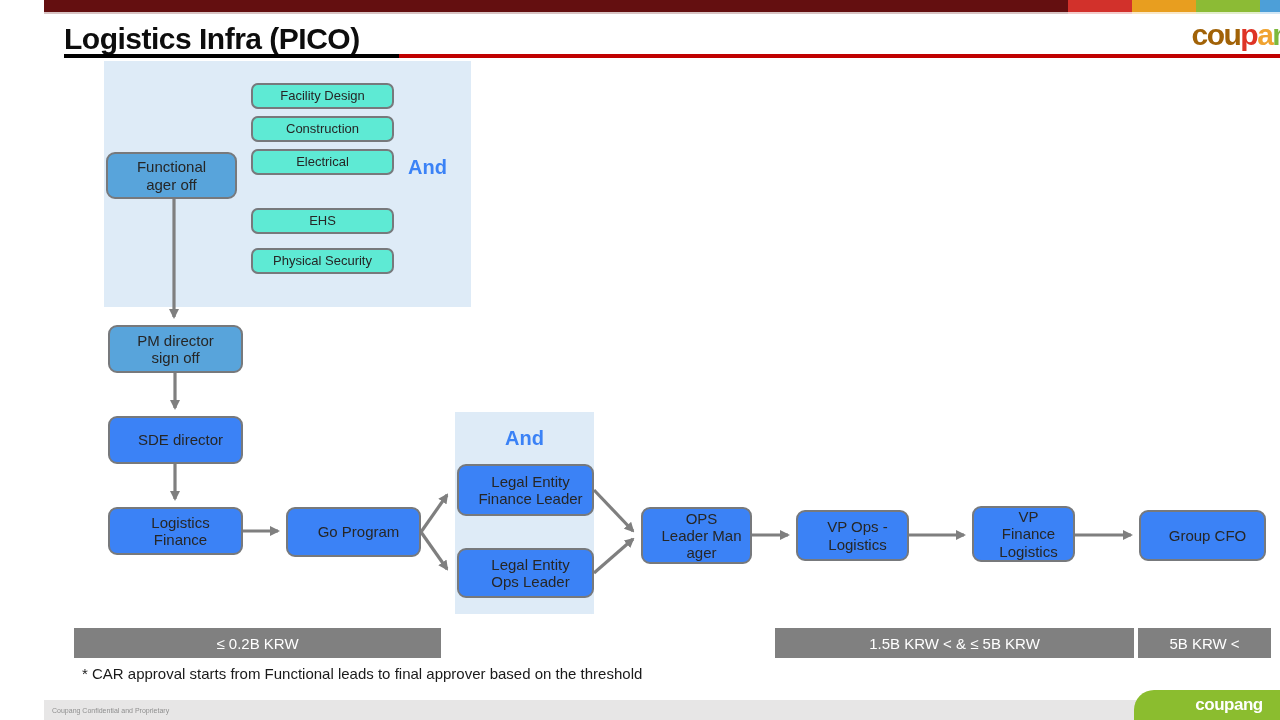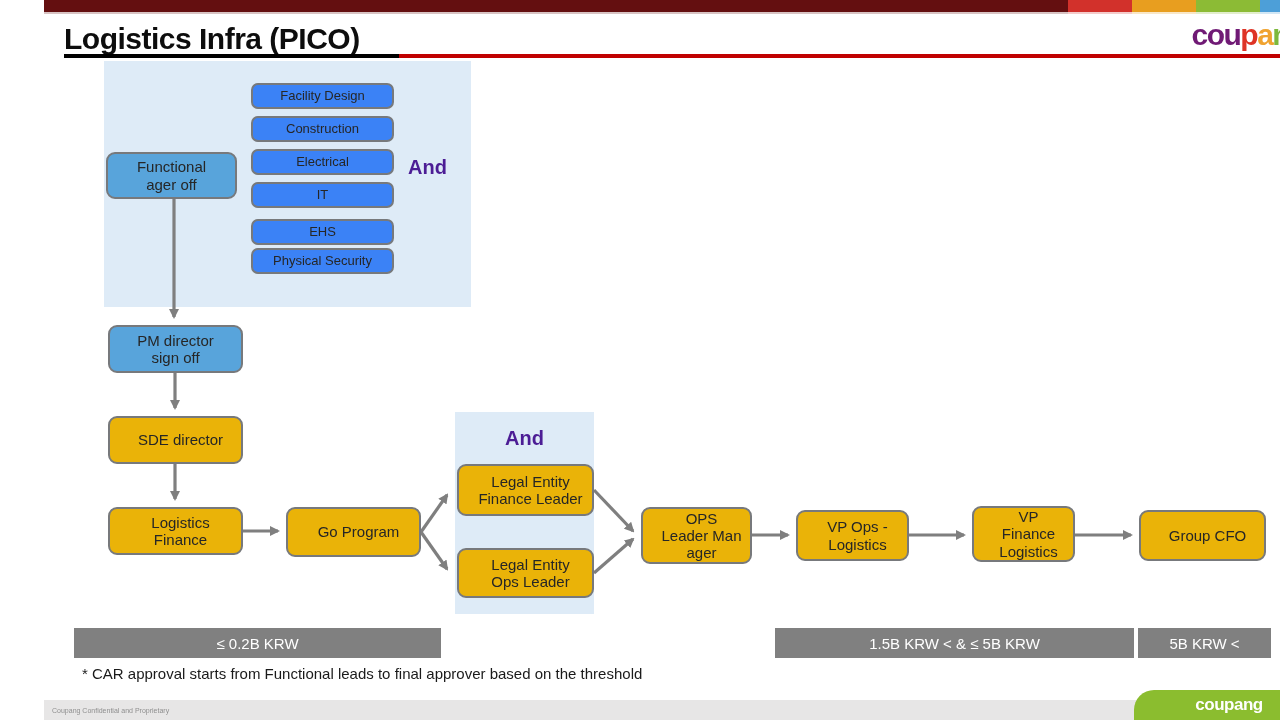--- a/index.html
+++ b/index.html
@@ -19,34 +19,34 @@
     letter-spacing:-.5px;color:#0d0d0d;white-space:nowrap;
   }
   .rule{position:absolute;top:54px;height:4px;}
   .rule-black{left:20px;width:335px;background:#000000;}
   .rule-red{left:355px;width:907px;background:#C00000;}
   
   .logo-top{
     position:absolute;right:18px;top:18px;font-size:30px;font-weight:bold;
     letter-spacing:-1.5px;white-space:nowrap;
   }
-  .lp0{color:#701a75;} .lp1{color:#DE3426;} .lp2{color:#F0A32F;}
+  .lp0{color:#a16207;} .lp1{color:#DE3426;} .lp2{color:#F0A32F;}
   .lp3{color:#7DB93C;} .lp4{color:#3E97D5;}
   
   .region{position:absolute;background:#DEEBF7;}
   
   .node{
     position:absolute;box-sizing:border-box;display:flex;align-items:center;justify-content:center;
     text-align:center;border:2px solid #77797C;border-radius:9px;color:#262626;
     font-size:15px;line-height:1.15;white-space:pre-line;
   }
   .medium{background:#58A4DB;}
-  .light{background:#eab308;padding-left:10px;}
-  .chip{border-radius:7px;font-size:13px;background:#3b82f6;}
-  .and-label{position:absolute;font-size:20px;font-weight:bold;color:#4c1d95;}
+  .light{background:#3b82f6;padding-left:10px;}
+  .chip{border-radius:7px;font-size:13px;background:#5eead4;}
+  .and-label{position:absolute;font-size:20px;font-weight:bold;color:#3b82f6;}
   .connectors{position:absolute;left:0;top:0;pointer-events:none;}
   
   .bar{
     position:absolute;top:628px;height:30px;background:#808080;color:#ffffff;
     display:flex;align-items:center;justify-content:center;font-size:15px;
   }
   .bar.small{font-size:14px;}
   .footnote{position:absolute;left:38px;top:665px;font-size:15px;color:#1a1a1a;}
   
   .footer-strip{position:absolute;left:0;bottom:0;width:1280px;height:20px;background:#E7E6E6;}
@@ -103,22 +103,21 @@
       <line x1="865" y1="535" x2="920" y2="535" marker-end="url(#ah)"></line>
       <line x1="1031" y1="535" x2="1087" y2="535" marker-end="url(#ah)"></line>
     </g>
   </svg>
 
   <div class="node medium" style="left:62px;top:152px;width:131px;height:47px">Functional
 ager off</div>
   <div class="node chip" style="left:207px;top:83px;width:143px;height:26px">Facility Design</div>
   <div class="node chip" style="left:207px;top:116px;width:143px;height:26px">Construction</div>
   <div class="node chip" style="left:207px;top:149px;width:143px;height:26px">Electrical</div>
-  <div class="node chip" style="left:207px;top:182px;width:143px;height:26px">IT</div>
-  <div class="node chip" style="left:207px;top:219px;width:143px;height:26px">EHS</div>
+  <div class="node chip" style="left:207px;top:208px;width:143px;height:26px">EHS</div>
   <div class="node chip" style="left:207px;top:248px;width:143px;height:26px">Physical Security</div>
   <div class="and-label" style="left:364px;top:156px">And</div>
 
   <div class="node medium" style="left:64px;top:325px;width:135px;height:48px">PM director
 sign off</div>
   <div class="node light" style="left:64px;top:416px;width:135px;height:48px">SDE director</div>
   <div class="node light" style="left:64px;top:507px;width:135px;height:48px">Logistics
 Finance</div>
 
   <div class="node light" style="left:242px;top:507px;width:135px;height:50px">Go Program</div>

